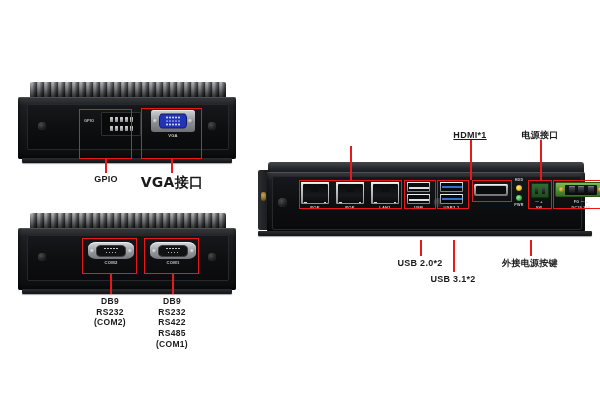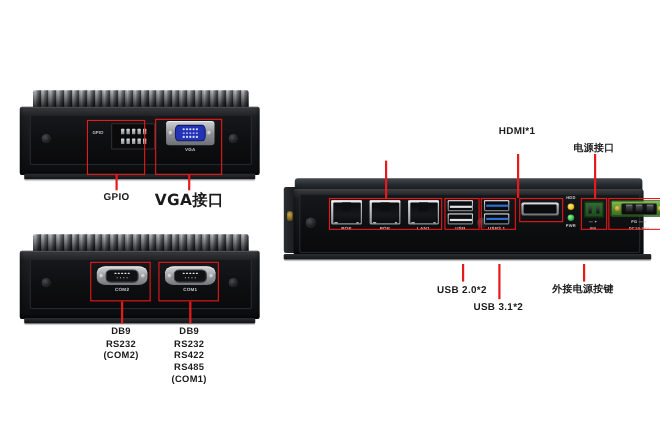--- a/index.html
+++ b/index.html
@@ -410,20 +410,20 @@
   <div class="rbox" style="left:553px;top:180px;width:57px;height:29px;"></div>
 
   <div class="vline" style="left:350px;top:146px;height:34px;"></div>
   <div class="vline" style="left:470px;top:140px;height:40px;"></div>
   <div class="vline" style="left:540px;top:140px;height:40px;"></div>
 
   <div class="vline" style="left:420px;top:240px;height:16px;"></div>
   <div class="vline" style="left:453px;top:240px;height:32px;"></div>
   <div class="vline" style="left:530px;top:240px;height:16px;"></div>
 
-  <div class="anno" style="left:440px;top:114px;width:60px;font-size:9px;">HDMI*1</div>
+  <div class="anno" style="left:440px;top:130px;width:60px;font-size:9px;text-decoration:underline;">HDMI*1</div>
   <div class="anno anno-cn" style="left:510px;top:130px;width:60px;font-size:9px;">电源接口</div>
 
   <div class="anno" style="left:383px;top:258px;width:74px;font-size:9px;">USB 2.0*2</div>
   <div class="anno" style="left:416px;top:274px;width:74px;font-size:9px;">USB 3.1*2</div>
   <div class="anno anno-cn" style="left:490px;top:258px;width:80px;font-size:9px;text-align:center;">外接电源按键</div>
 
 </div>
 
 </body></html>

